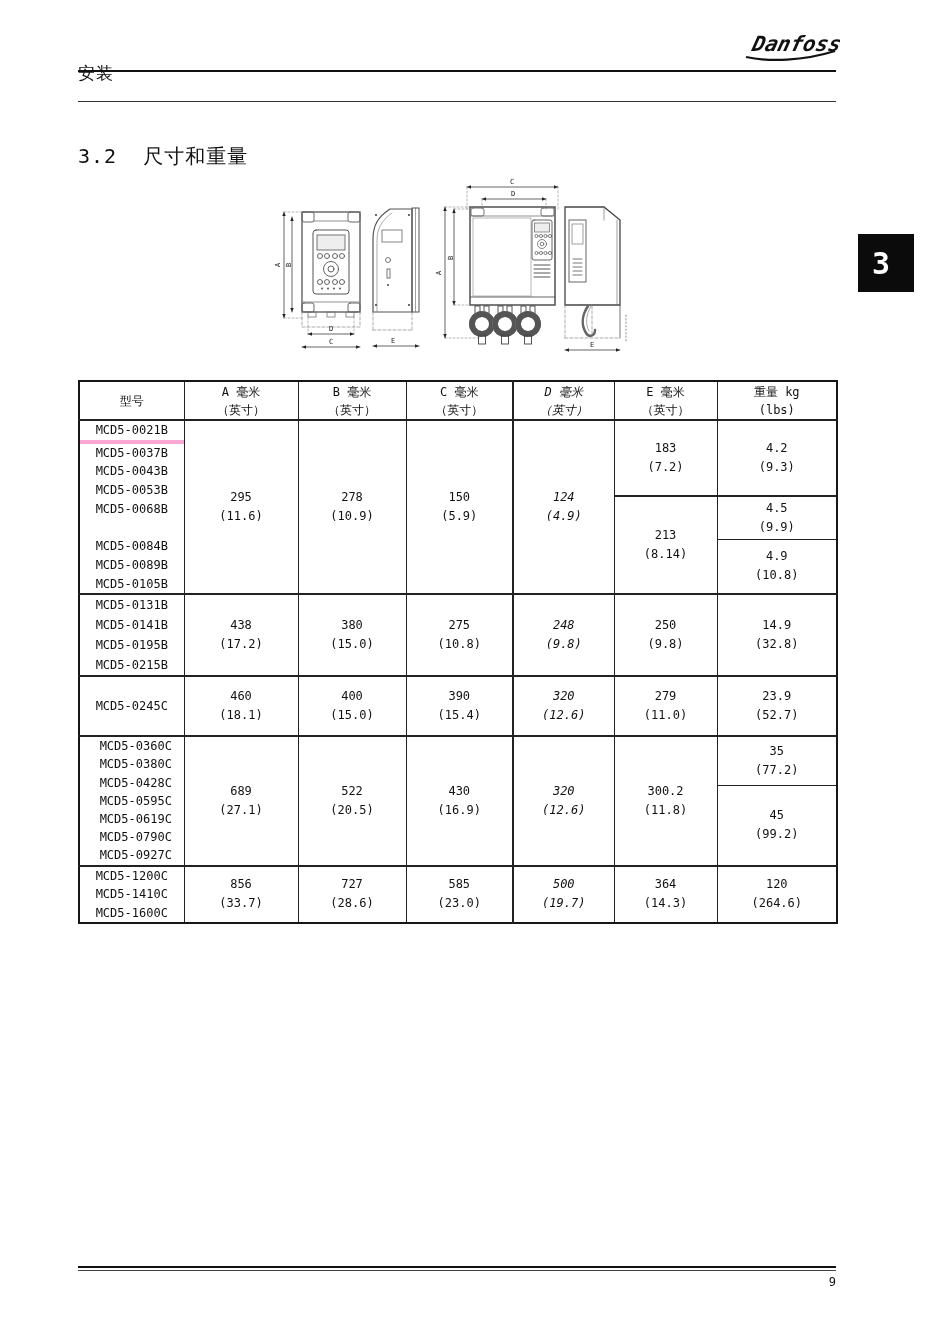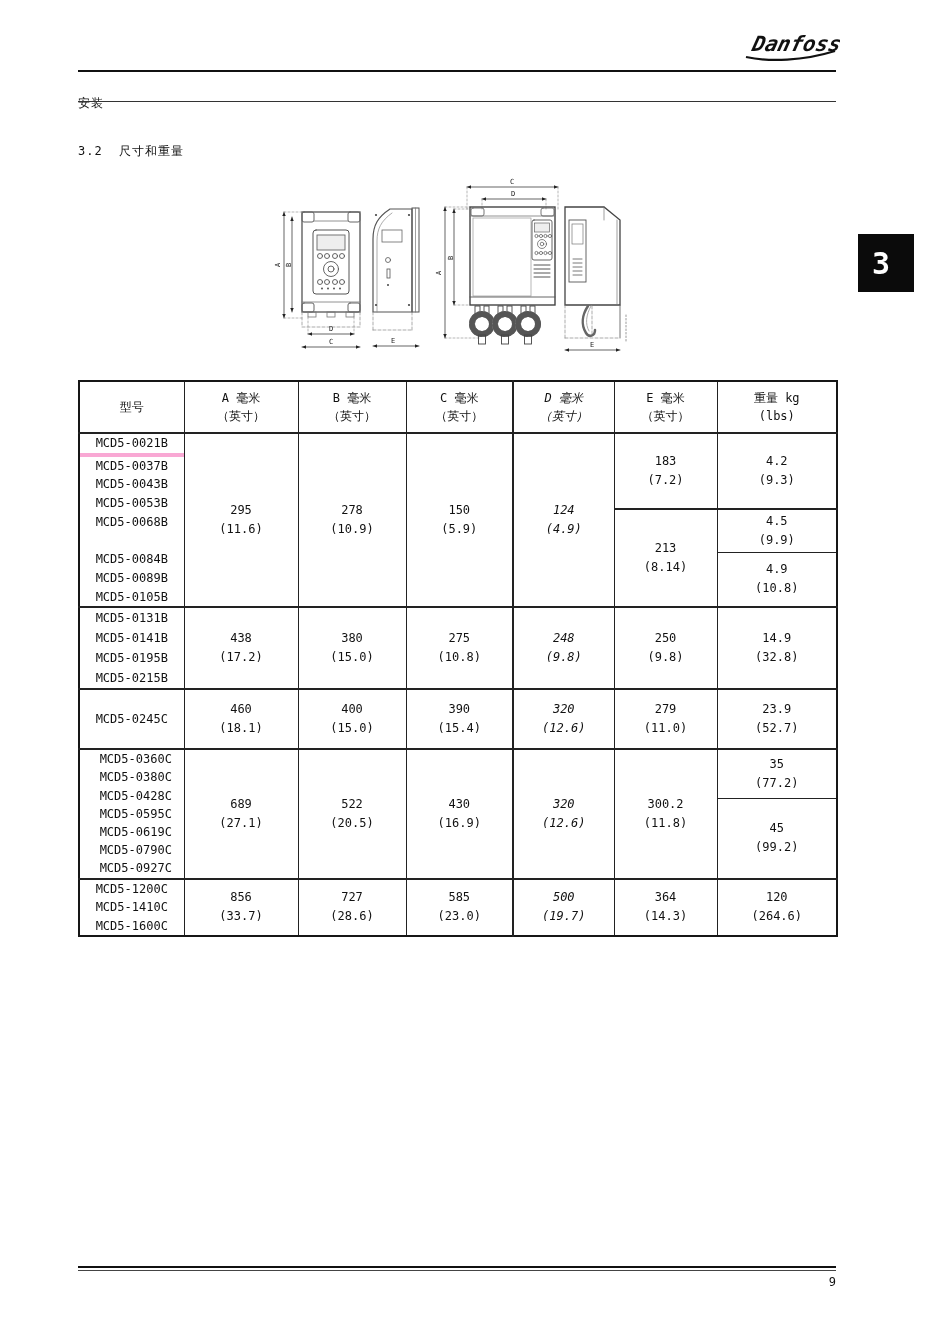--- a/index.html
+++ b/index.html
@@ -3,26 +3,26 @@
 <meta charset="utf-8">
 <style>
   html,body{margin:0;padding:0;background:#ffffff;}
   .page{position:relative;width:950px;height:1320px;background:#fff;overflow:hidden;
         font-family:"DejaVu Sans Mono","Liberation Mono",monospace;color:#111;}
 
   
   .rule{position:absolute;left:78px;width:758px;background:#111;}
   .rule-top{top:70px;height:2px;}
   .rule-top2{top:101px;height:1px;background:#333;}
-  .hdr-left{position:absolute;left:78px;top:95px;font-size:12px;letter-spacing:1px;}
+  .hdr-left{position:absolute;left:78px;top:62px;font-size:17px;letter-spacing:1px;}
   .hdr-center{position:absolute;left:78px;top:79px;width:684px;text-align:center;font-size:13px;letter-spacing:1px;}
   .logo-svg{position:absolute;left:745px;top:24px;}
 
   
-  .section-title{position:absolute;left:78px;top:143px;font-size:12px;white-space:pre;letter-spacing:1px;}
+  .section-title{position:absolute;left:78px;top:143px;font-size:20px;white-space:pre;letter-spacing:1px;}
 
   
   .chapter-tab{position:absolute;left:858px;top:234px;width:56px;height:58px;background:#0b0b0b;
                color:#fff;font-size:30px;font-weight:bold;display:flex;align-items:center;
                justify-content:flex-start;padding-left:14px;box-sizing:border-box;}
 
   
   .diagram{position:absolute;left:270px;top:175px;}
 
   
@@ -261,21 +261,21 @@
       <colgroup>
         <col style="width:105px">
           <col style="width:114px">
           <col style="width:108px">
           <col style="width:107px">
         <col style="width:101px">
           <col style="width:103px">
           <col style="width:120px">
       </colgroup>
       <tbody>
-          <tr class="hdr" style="height:52px">
+          <tr class="hdr" style="height:39px">
         <th>
               <div class="hl">型号</div>
             </th>
         <th>
               <div class="hl">A 毫米</div>
               <div class="hl">（英寸）</div>
             </th>
         <th>
               <div class="hl">B 毫米</div>
               <div class="hl">（英寸）</div>

